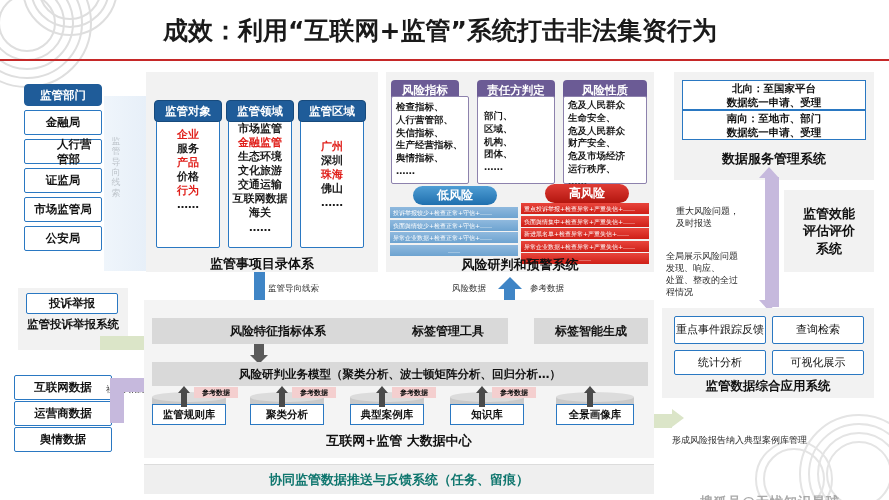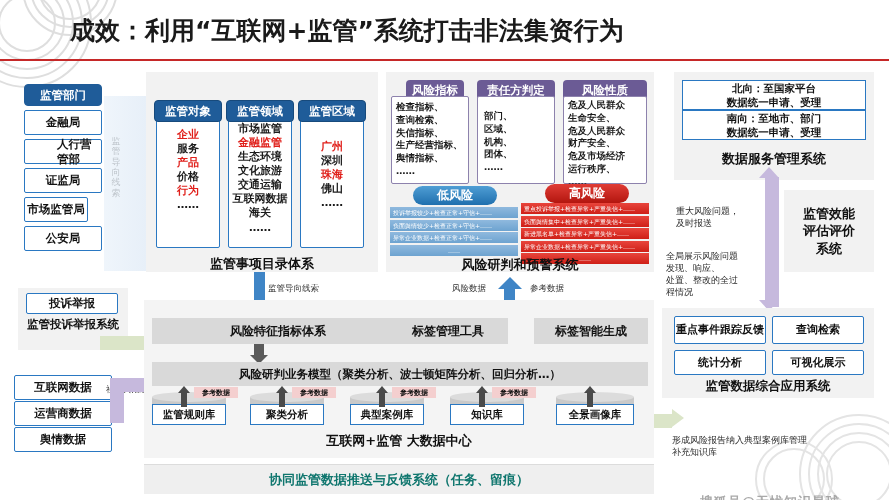--- a/index.html
+++ b/index.html
@@ -12,21 +12,21 @@
   }
   
   .spiral { position:absolute; border:2px solid #e2e2e2; border-radius:50%; }
   .deco-tl { position:absolute; left:-38px; top:-42px; width:130px; height:130px; }
   .deco-tl .spiral { border-color:#dedede; }
   .deco-br { position:absolute; right:-30px; bottom:-34px; width:120px; height:120px; }
   .deco-br .spiral { border-color:#e4e4e4; }
 
   
   .header {
-    position:absolute; left:0; top:0; width:889px; height:60px;
+    position:absolute; left:0; top:0; width:889px; height:60px;text-align:center;
   }
   .title {
     position:absolute; left:70px; top:14px; width:740px;
     font-size:25px; font-weight:bold; color:#1a1a1a; letter-spacing:0px;
     white-space:nowrap;
   }
   .title-rule {
     position:absolute; left:0; top:59px; width:889px; height:2px;
     background:#c62828;
   }
@@ -98,21 +98,21 @@
 
   
   .rt-box {
     position:absolute; border:1.4px solid #2a78c2; background:#fff;
     font-size:10.5px; font-weight:bold; color:#111; text-align:center;
     display:flex; flex-direction:column; align-items:center;
     justify-content:center; line-height:1.35;
   }
   .rt-btn {
     position:absolute; border:1.4px solid #2a78c2; background:#fff;
-    font-size:11px; font-weight:bold; color:#111; text-align:left;
+    font-size:11px; font-weight:normal; color:#111; text-align:left;
     display:flex; align-items:center; justify-content:center; line-height:1.2;
     border-radius:2px;
   }
 
   
   .gbar {
     position:absolute; background:#d9d9d9; display:flex; align-items:center;
     justify-content:center; font-weight:bold; font-size:12px; color:#111;
   }
   .cyl { position:absolute; }
@@ -197,21 +197,21 @@
 
 <div class="header">
   <div class="title">成效：利用“互联网+监管”系统打击非法集资行为</div>
   <div class="title-rule"></div>
 </div>
 
 <div class="tag-blue filled" style="left:24px;top:84px;width:78px;height:22px;">监管部门</div>
 <div class="tag-blue" style="left:24px;top:110px;width:78px;height:25px;">金融局</div>
 <div class="tag-blue" style="left:24px;top:139px;width:78px;height:25px;padding-left:32px;">人行营管部</div>
 <div class="tag-blue" style="left:24px;top:168px;width:78px;height:25px;">证监局</div>
-<div class="tag-blue" style="left:24px;top:197px;width:64px;height:25px;">市场监管局</div>
+<div class="tag-blue" style="left:24px;top:197px;width:78px;height:25px;">市场监管局</div>
 <div class="tag-blue" style="left:24px;top:226px;width:78px;height:25px;">公安局</div>
 
 <div class="vlabel" style="left:110px;top:136px;">监管导向线索</div>
 
 <div class="flow-band" style="left:104px;top:96px;width:42px;height:175px;background:linear-gradient(90deg,#eaf2fa,#dfeaf6);opacity:.75;"></div>
 
 <div class="panel" style="left:18px;top:288px;width:110px;height:62px;"></div>
 <div class="tag-blue" style="left:26px;top:293px;width:92px;height:21px;">投诉举报</div>
 <div class="panel-cap" style="left:18px;top:317px;width:110px;font-size:11.5px;line-height:1.25;">监管投诉举报系统</div>
 
@@ -272,25 +272,25 @@
 <div class="panel-cap" style="left:146px;top:255px;width:232px;font-size:13px;">监管事项目录体系</div>
 
 <div class="bluearrow" style="left:248px;top:272px;">
   <div class="stem" style="left:6px;top:0;width:11px;height:36px;"></div>
   <div class="head" style="left:0;top:34px;border-top:13px solid #3f85c6;"></div>
 </div>
 <div class="flowlabel" style="left:268px;top:283px;">监管导向线索</div>
 
 <div class="panel" style="left:386px;top:72px;width:268px;height:200px;"></div>
 
-<div class="pp-head" style="left:406px;top:80px;width:58px;height:20px;">风险指标</div>
+<div class="pp-head" style="left:391px;top:80px;width:68px;height:20px;">风险指标</div>
 <div class="pp-box" style="left:391px;top:96px;width:78px;height:88px;"></div>
 <div class="pp-list" style="left:396px;top:101px;width:72px;">
   <div>检查指标、</div>
-  <div>查询检索、</div>
+  <div>人行营管部、</div>
   <div>失信指标、</div>
   <div>生产经营指标、</div>
   <div>舆情指标、</div>
   <div>……</div>
 </div>
 
 <div class="pp-head" style="left:477px;top:80px;width:78px;height:20px;">责任方判定</div>
 <div class="pp-box" style="left:477px;top:96px;width:78px;height:88px;"></div>
 <div class="pp-list" style="left:484px;top:110px;width:70px;">
   <div>部门、</div>
@@ -379,21 +379,20 @@
 
 <div class="panel" style="left:662px;top:308px;width:212px;height:90px;"></div>
 <div class="rt-btn" style="left:674px;top:316px;width:92px;height:28px;">重点事件跟踪反馈</div>
 <div class="rt-btn" style="left:772px;top:316px;width:92px;height:28px;">查询检索</div>
 <div class="rt-btn" style="left:674px;top:350px;width:92px;height:25px;">统计分析</div>
 <div class="rt-btn" style="left:772px;top:350px;width:92px;height:25px;">可视化展示</div>
 <div class="panel-cap" style="left:662px;top:378px;width:212px;font-size:12.5px;">监管数据综合应用系统</div>
 
 <div class="note" style="left:672px;top:434px;width:210px;">
   <div>形成风险报告纳入典型案例库管理</div>
-  <div>补充知识库</div>
 </div>
 
 <div class="greenarrow" style="left:636px;top:408px;">
   <div class="stem" style="left:0;top:6px;width:36px;height:14px;"></div>
   <div class="head" style="left:36px;top:1px;border-left:12px solid #dbe5c8;"></div>
 </div>
 
 <div class="panel" style="left:144px;top:300px;width:510px;height:158px;background:#f4f4f4;"></div>
 
 <div class="gbar" style="left:152px;top:318px;width:252px;height:26px;">风险特征指标体系</div>

